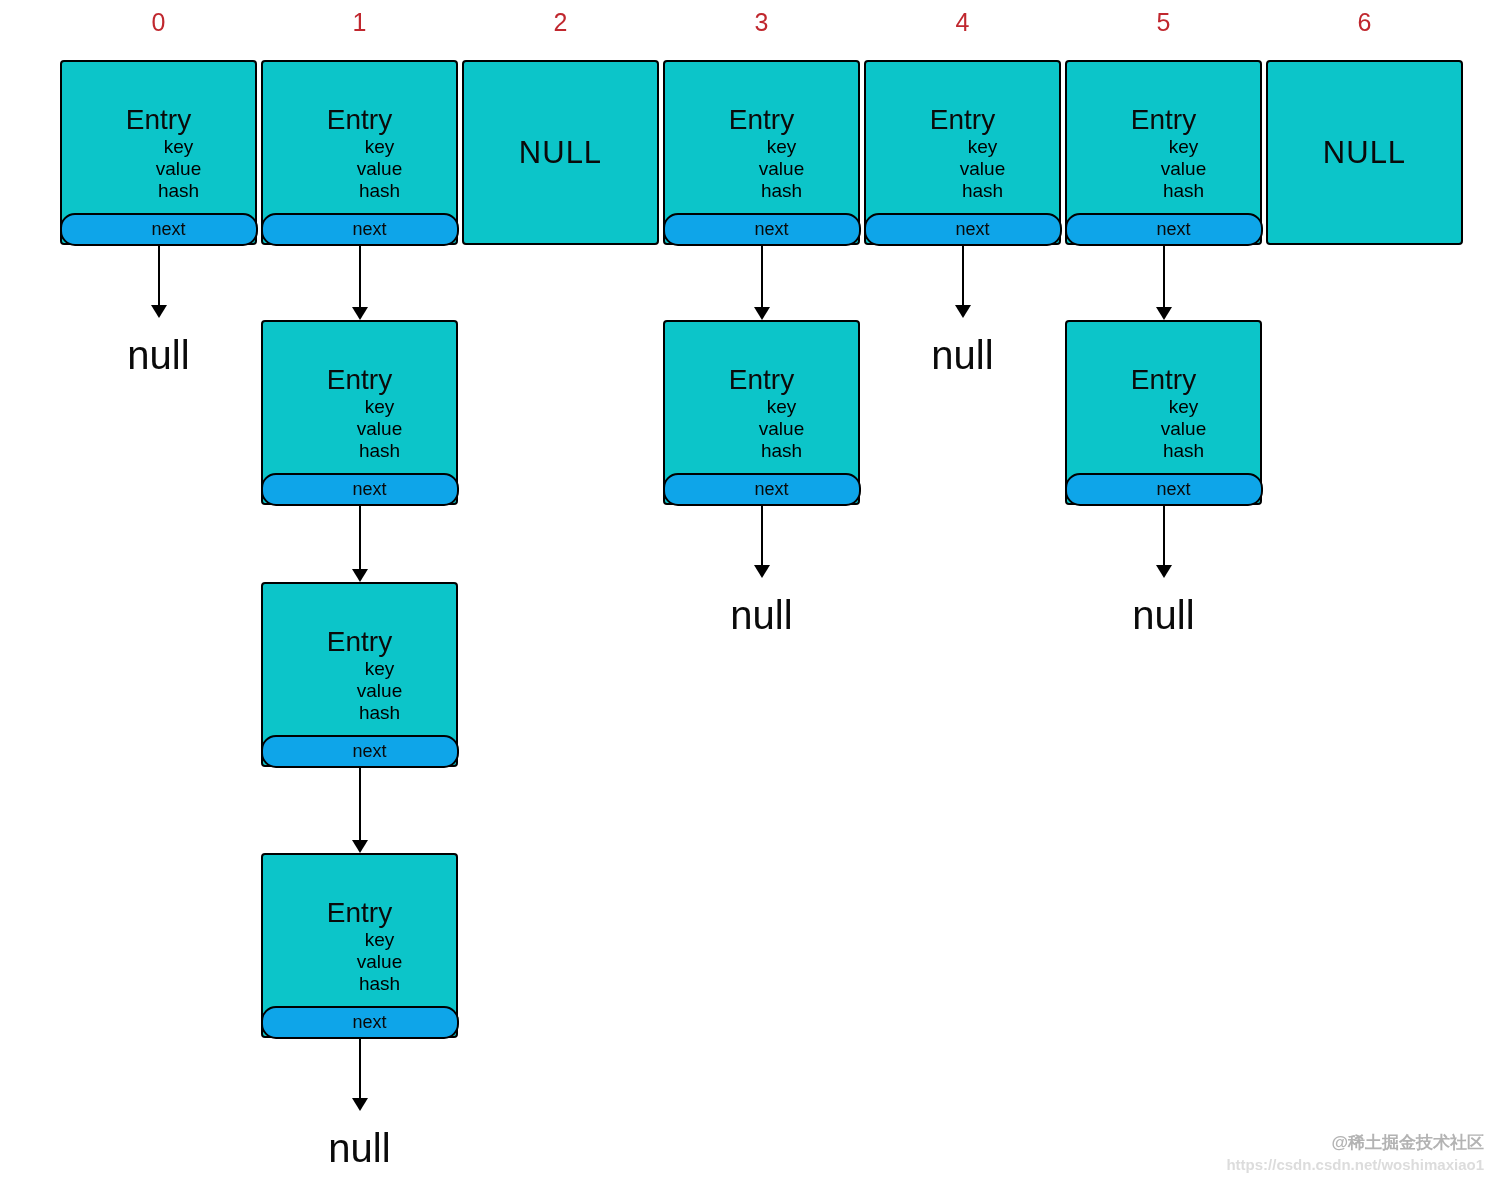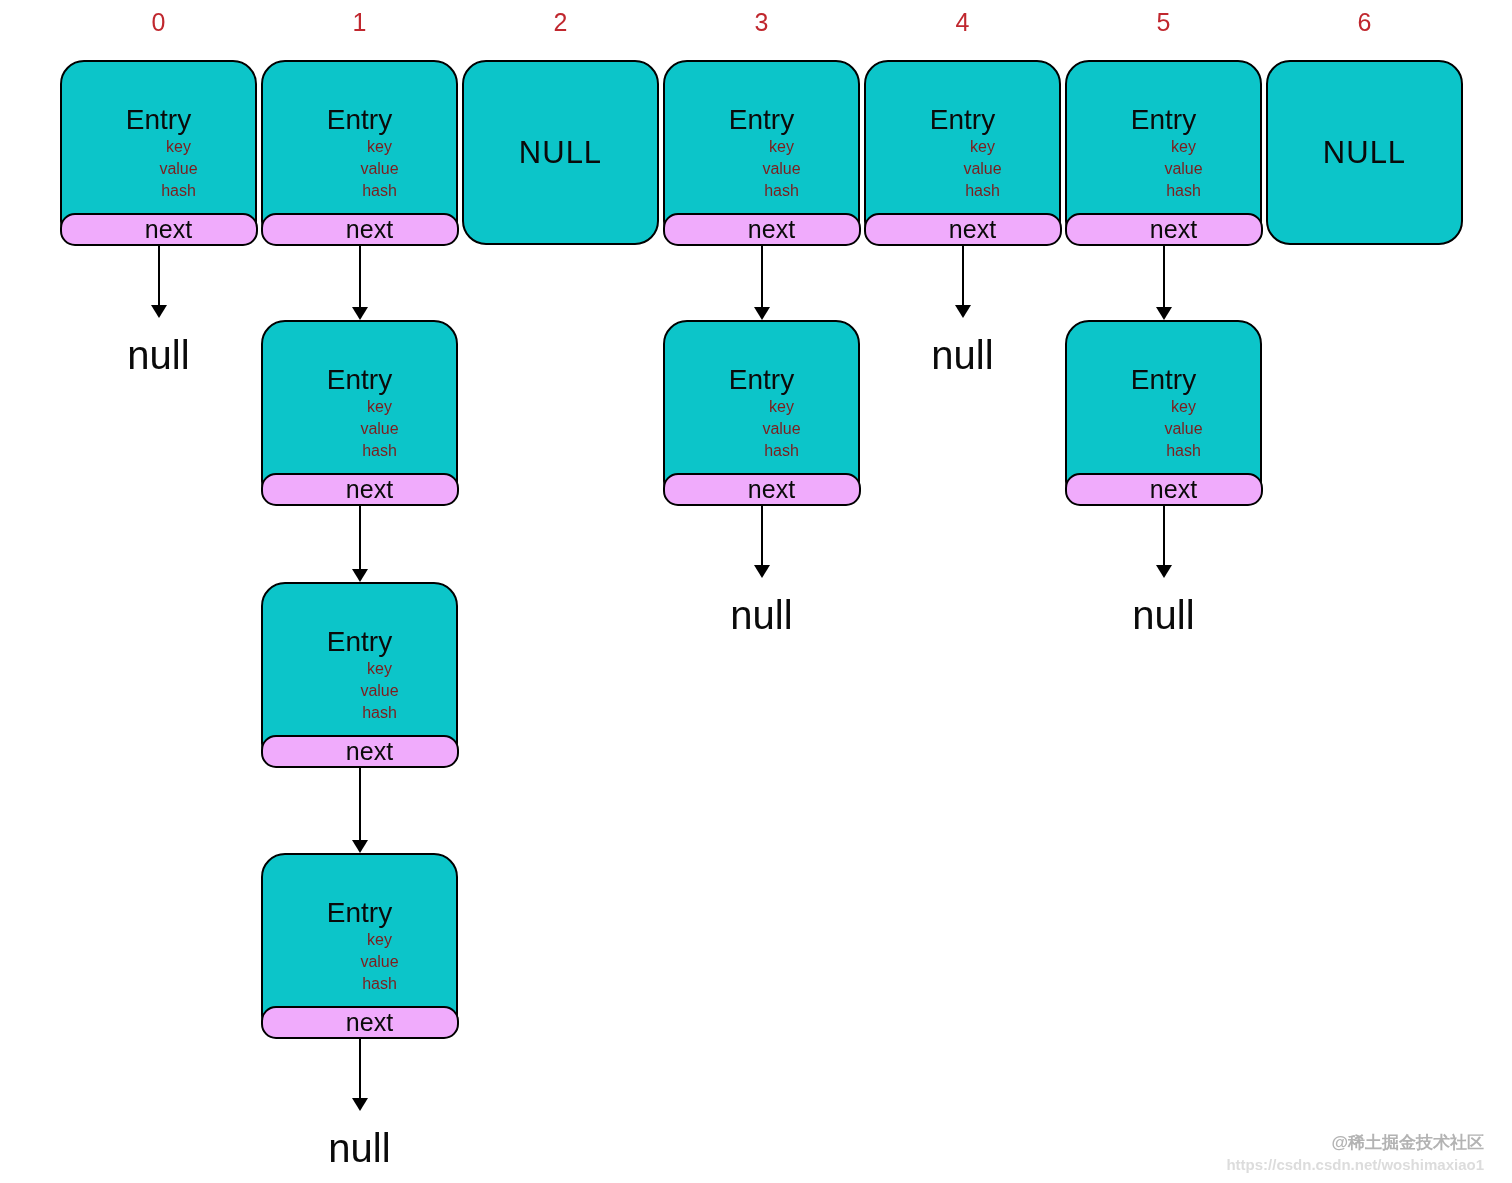--- a/index.html
+++ b/index.html
@@ -13,43 +13,43 @@
   .column{position:absolute;top:0;height:100%;}
   .bucket-label{
     position:absolute;top:6px;left:0;width:100%;height:32px;
     text-align:center;font-size:25px;line-height:32px;
     color:#c0272e;font-weight:500;
   }
   .node{
     position:absolute;left:0;width:100%;height:185px;
     background:#0cc5c9;
     border:2.5px solid #000000;
-    border-radius:24px;
+    border-radius:4px;
     box-sizing:border-box;
     text-align:center;
   }
   .node-title{
     padding-top:42px;font-size:28px;line-height:32px;color:#0a0a0a;
   }
   .node-field{
-    font-size:16px;line-height:22px;color:#7f1d1d;margin-left:40px;
+    font-size:19px;line-height:22px;color:#000000;margin-left:40px;
   }
   .null-node-label{
     position:absolute;left:0;top:0;width:100%;height:100%;
     display:flex;align-items:center;justify-content:center;
     font-size:31px;color:#0a0a0a;letter-spacing:1px;
   }
   .next-bar{
     position:absolute;left:-2.5px;right:-2.5px;bottom:-2.5px;height:33px;
-    background:#f0abfc;
+    background:#0ea5e9;
     border:2.5px solid #000000;
     border-radius:15px;
     box-sizing:border-box;
     display:flex;align-items:center;justify-content:center;
-    font-size:25px;color:#0a0a0a;padding-left:20px;
+    font-size:18px;color:#0a0a0a;padding-left:20px;
   }
   .arrow{
     position:absolute;left:50%;transform:translateX(-50%);
     display:flex;flex-direction:column;align-items:center;
   }
   .arrow-line{width:2px;flex:1;background:#000000;}
   .arrow-head{
     width:0;height:0;
     border-left:8px solid transparent;
     border-right:8px solid transparent;

